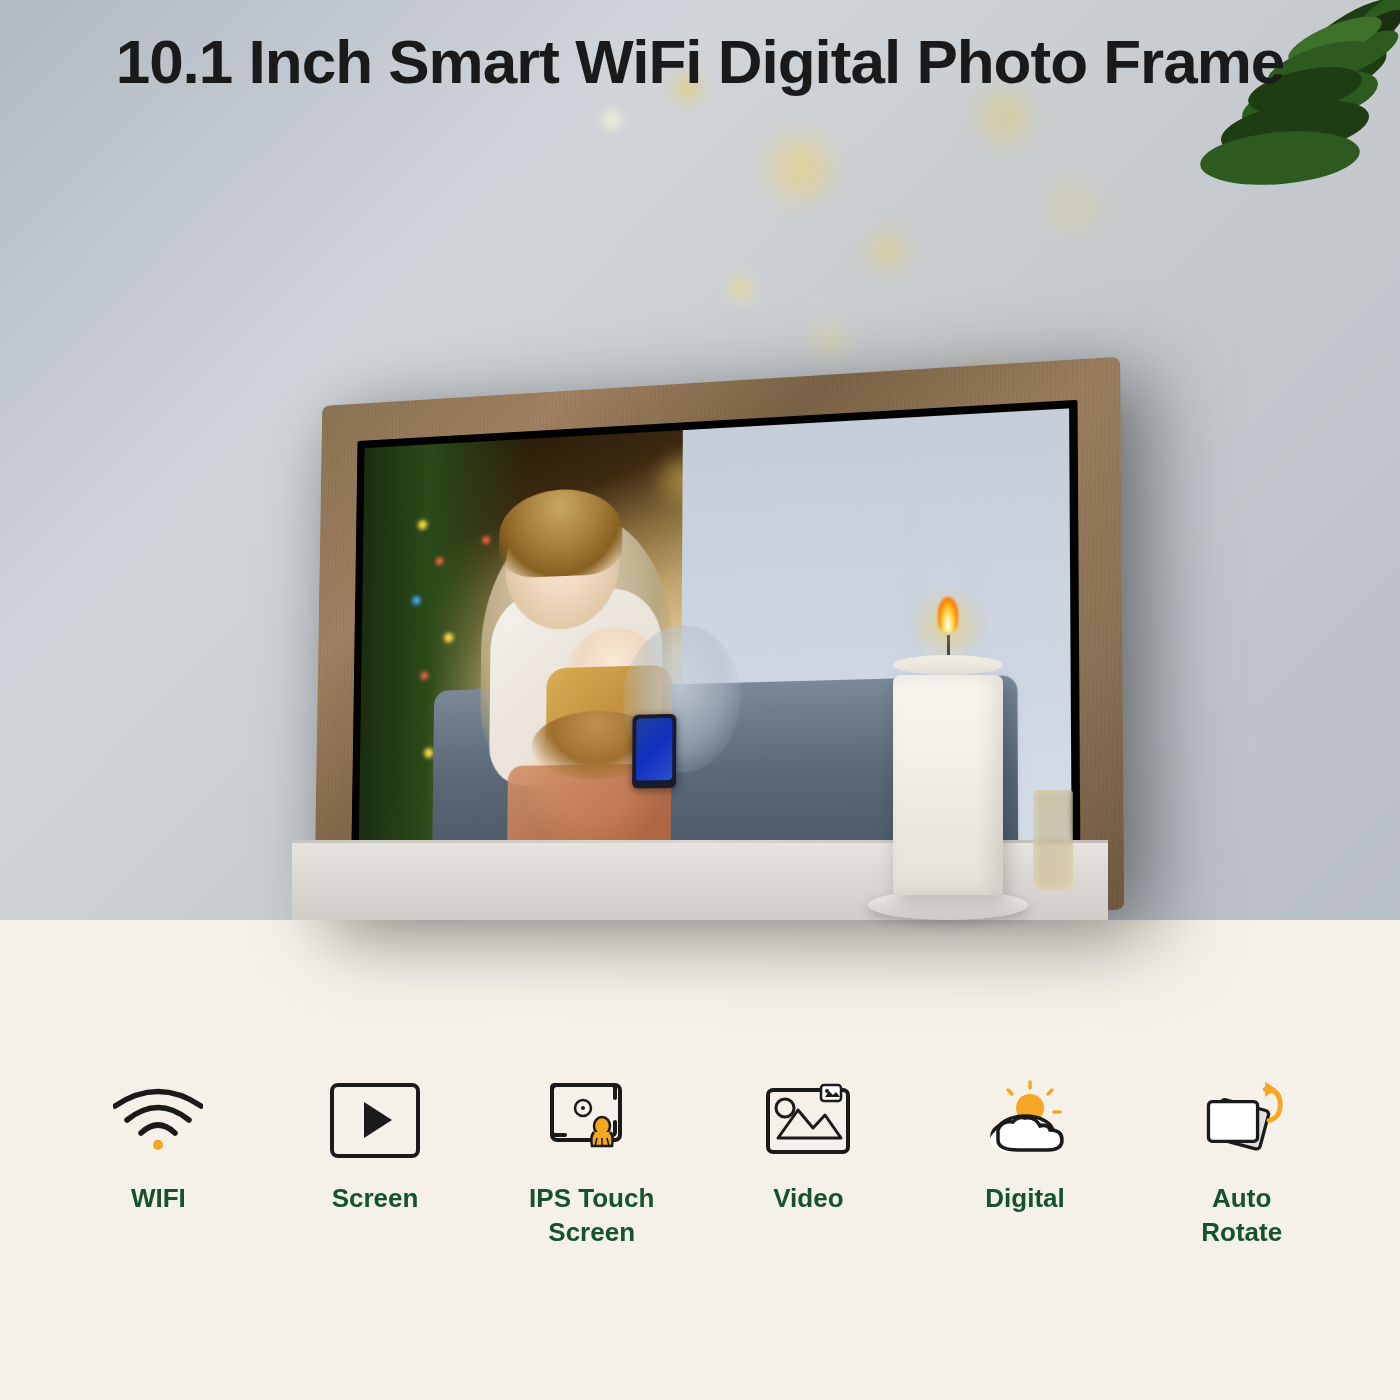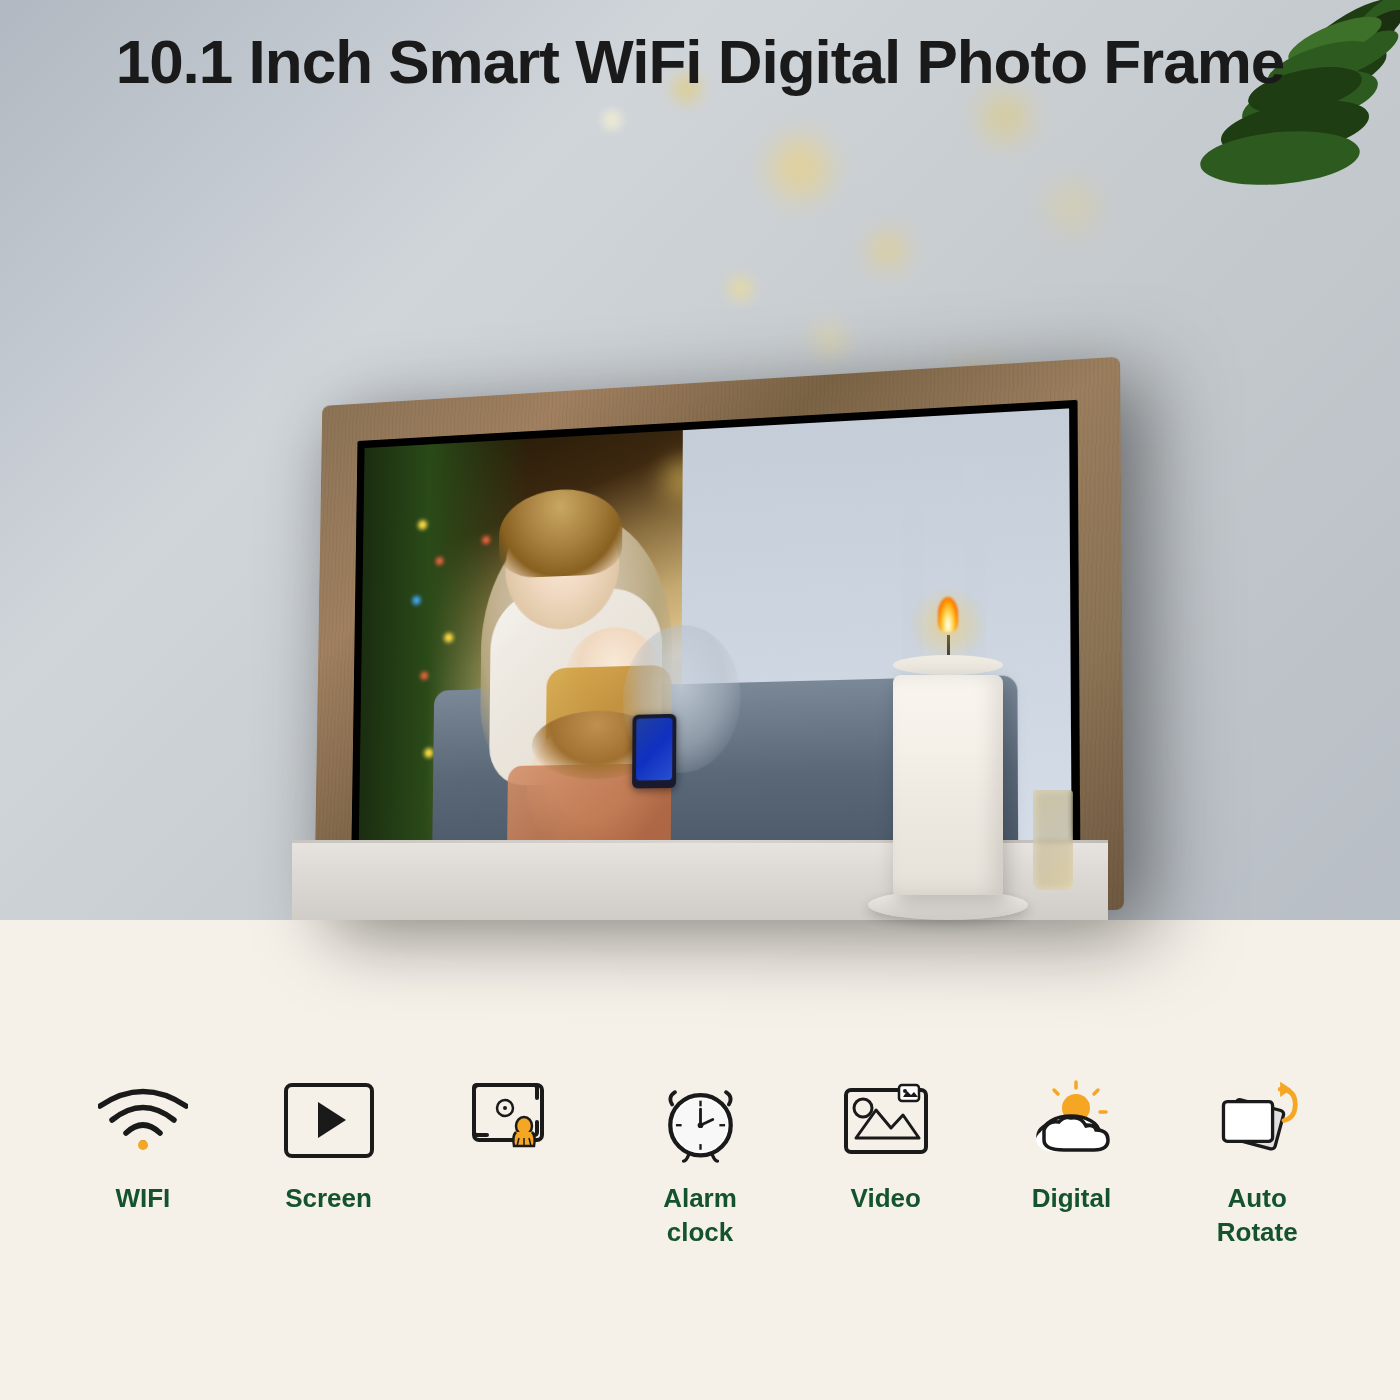--- a/index.html
+++ b/index.html
@@ -533,50 +533,23 @@
 
               <line x1="10" y1="20" x2="8" y2="28" stroke="#1a1a1a" stroke-width="1.5"></line>
               <line x1="15" y1="20" x2="15" y2="28" stroke="#1a1a1a" stroke-width="1.5"></line>
               <line x1="20" y1="20" x2="22" y2="28" stroke="#1a1a1a" stroke-width="1.5"></line>
             </g>
 
             <circle cx="36" cy="28" r="8" stroke="#1a1a1a" stroke-width="2.5" fill="none"></circle>
             <circle cx="36" cy="28" r="2" fill="#1a1a1a"></circle>
           </svg>
         </div>
-      </div>
-
-      <div class="feature-item">
-        <div class="feature-icon">
-          <svg class="alarm-svg" viewBox="0 0 90 90" fill="none">
-
-            <circle cx="45" cy="50" r="32" stroke="#1a1a1a" stroke-width="4.5" fill="white"></circle>
-
-            <circle cx="45" cy="50" r="28" fill="#f8f8f8"></circle>
-
-            <line x1="45" y1="24" x2="45" y2="30" stroke="#1a1a1a" stroke-width="2.5"></line>
-            <line x1="45" y1="70" x2="45" y2="76" stroke="#1a1a1a" stroke-width="2.5"></line>
-            <line x1="19" y1="50" x2="25" y2="50" stroke="#1a1a1a" stroke-width="2.5"></line>
-            <line x1="65" y1="50" x2="71" y2="50" stroke="#1a1a1a" stroke-width="2.5"></line>
-
-            <line x1="45" y1="50" x2="45" y2="33" stroke="#1a1a1a" stroke-width="3" stroke-linecap="round"></line>
-            <line x1="45" y1="50" x2="58" y2="44" stroke="#1a1a1a" stroke-width="3" stroke-linecap="round"></line>
-
-            <circle cx="45" cy="50" r="3" fill="#1a1a1a"></circle>
-
-            <path d="M15 28 Q10 20 18 15" stroke="#1a1a1a" stroke-width="4" fill="none" stroke-linecap="round"></path>
-
-            <path d="M75 28 Q80 20 72 15" stroke="#1a1a1a" stroke-width="4" fill="none" stroke-linecap="round"></path>
-
-            <path d="M33 80 Q30 88 27 88" stroke="#1a1a1a" stroke-width="3.5" fill="none" stroke-linecap="round"></path>
-            <path d="M57 80 Q60 88 63 88" stroke="#1a1a1a" stroke-width="3.5" fill="none" stroke-linecap="round"></path>
-          </svg>
-        </div>
-        <span class="feature-label">Alarm<br>clock</span>
-      </div>
+        <span class="feature-label">IPS Touch<br>Screen</span>
+      </div>
+
 
       <div class="feature-item">
         <div class="feature-icon">
           <svg width="90" height="80" viewBox="0 0 90 80" fill="none">
 
             <rect x="5" y="10" width="80" height="62" rx="5" stroke="#1a1a1a" stroke-width="4" fill="none"></rect>
 
             <path d="M15 58 L35 30 L50 48 L62 35 L78 58 Z" stroke="#1a1a1a" stroke-width="3" fill="none" stroke-linejoin="round"></path>
 
             <circle cx="22" cy="28" r="9" stroke="#1a1a1a" stroke-width="3" fill="none"></circle>

